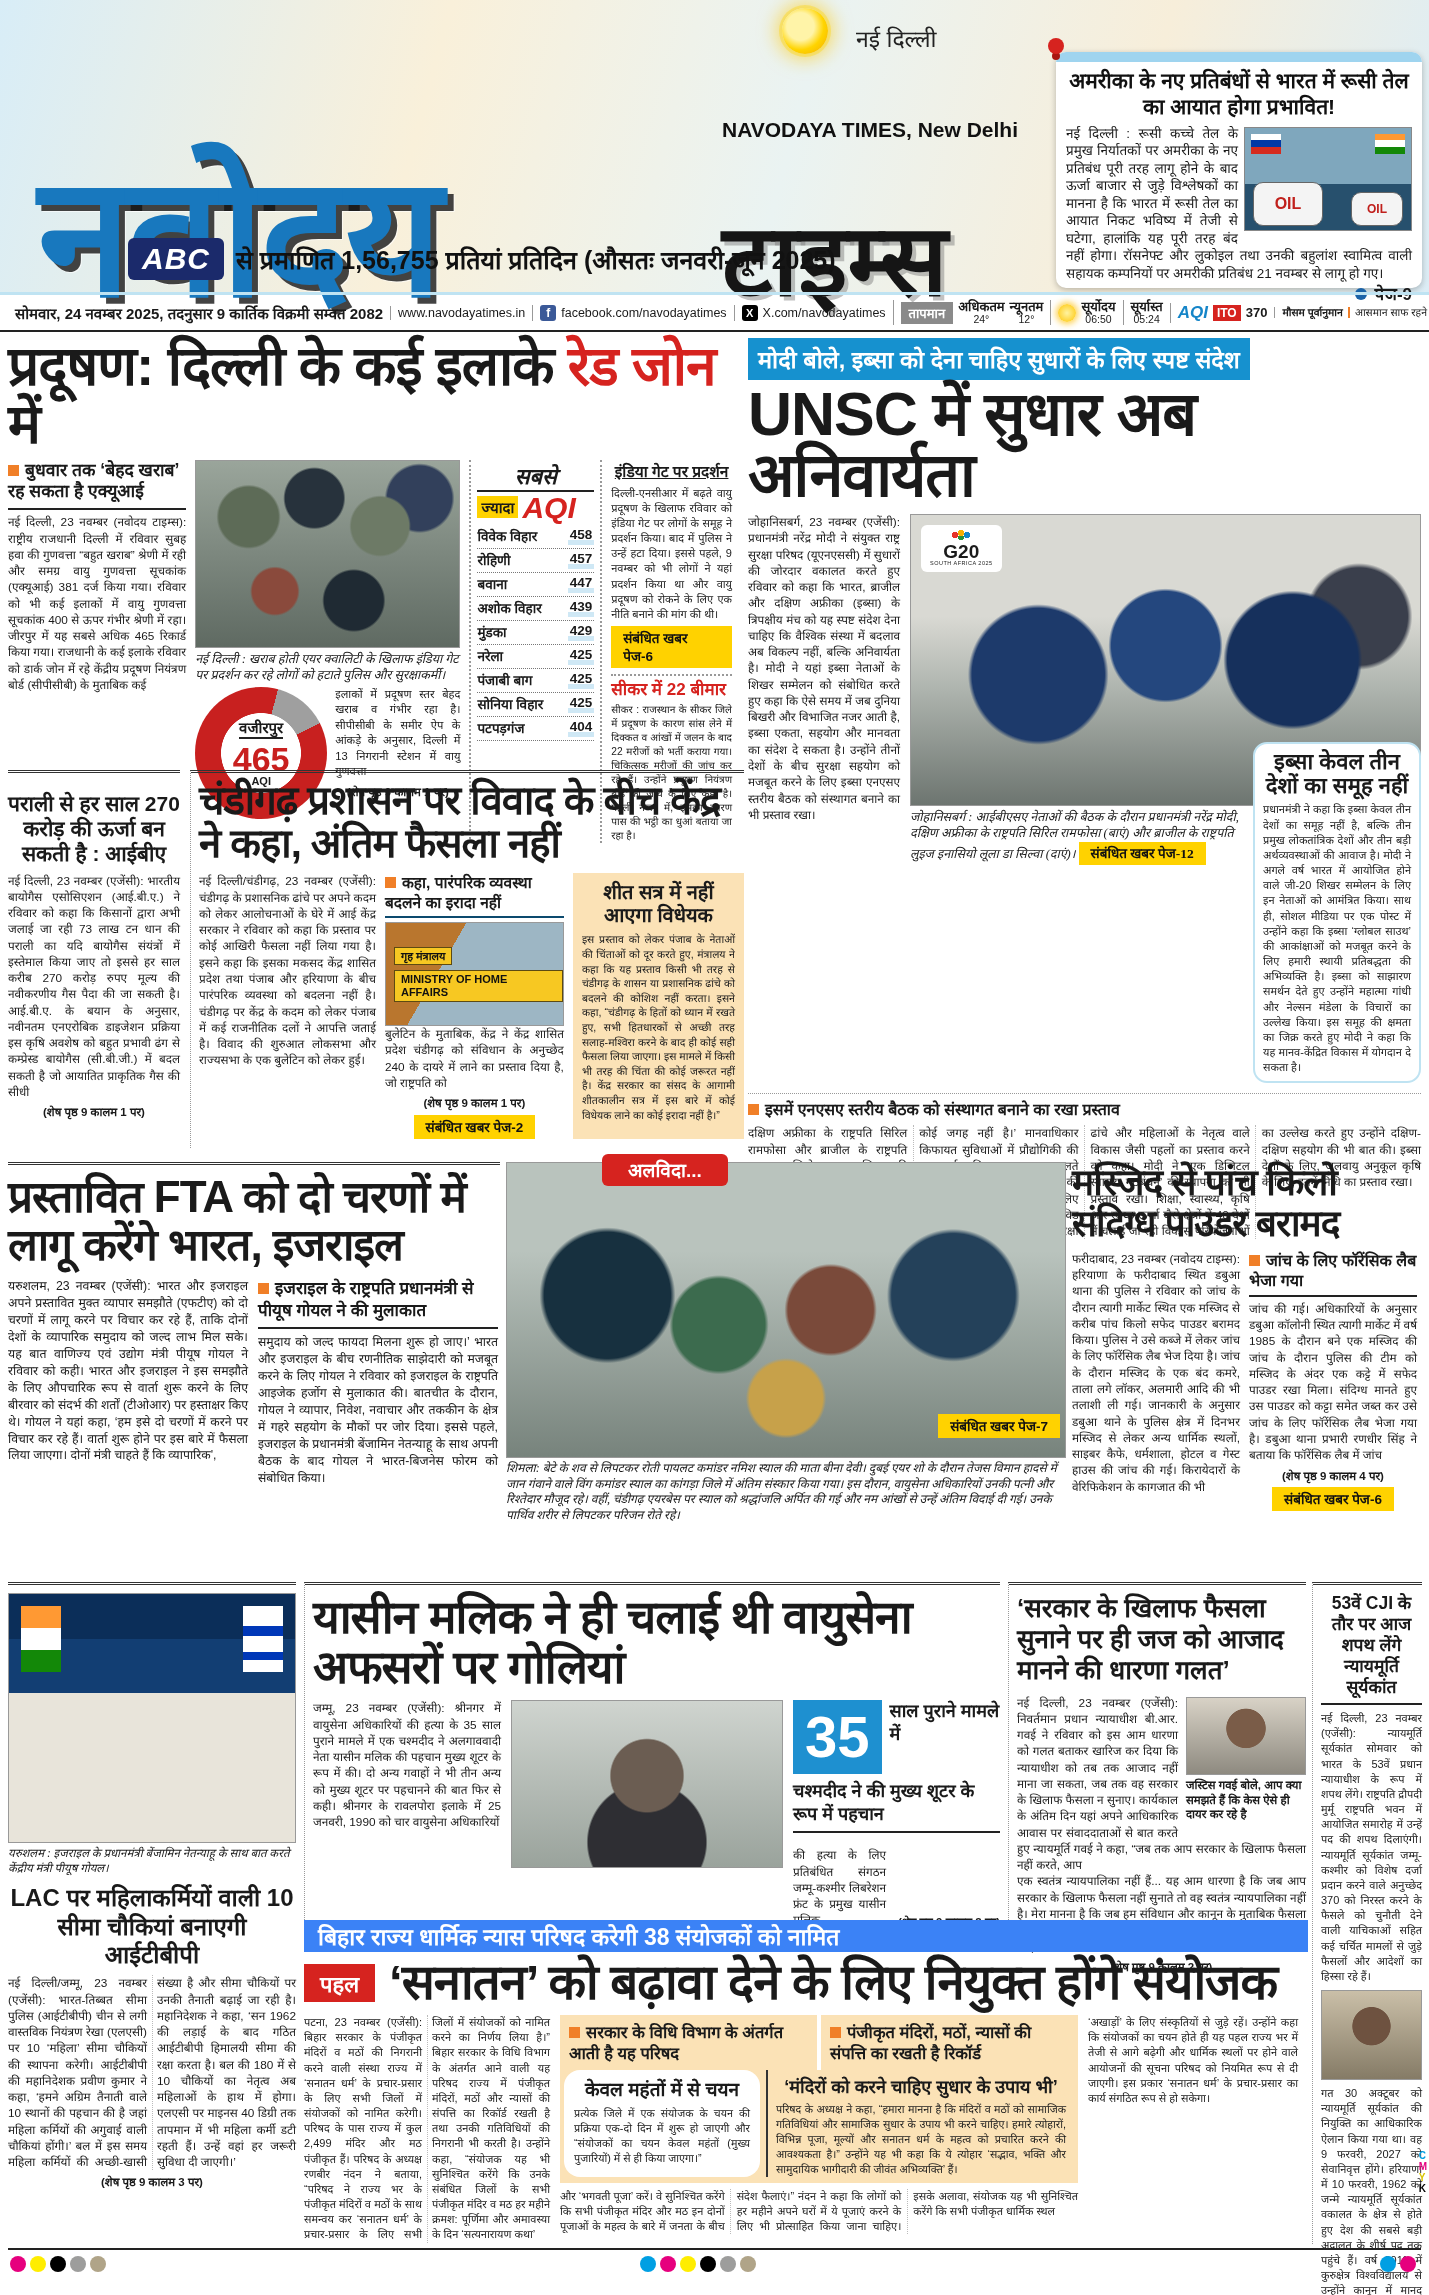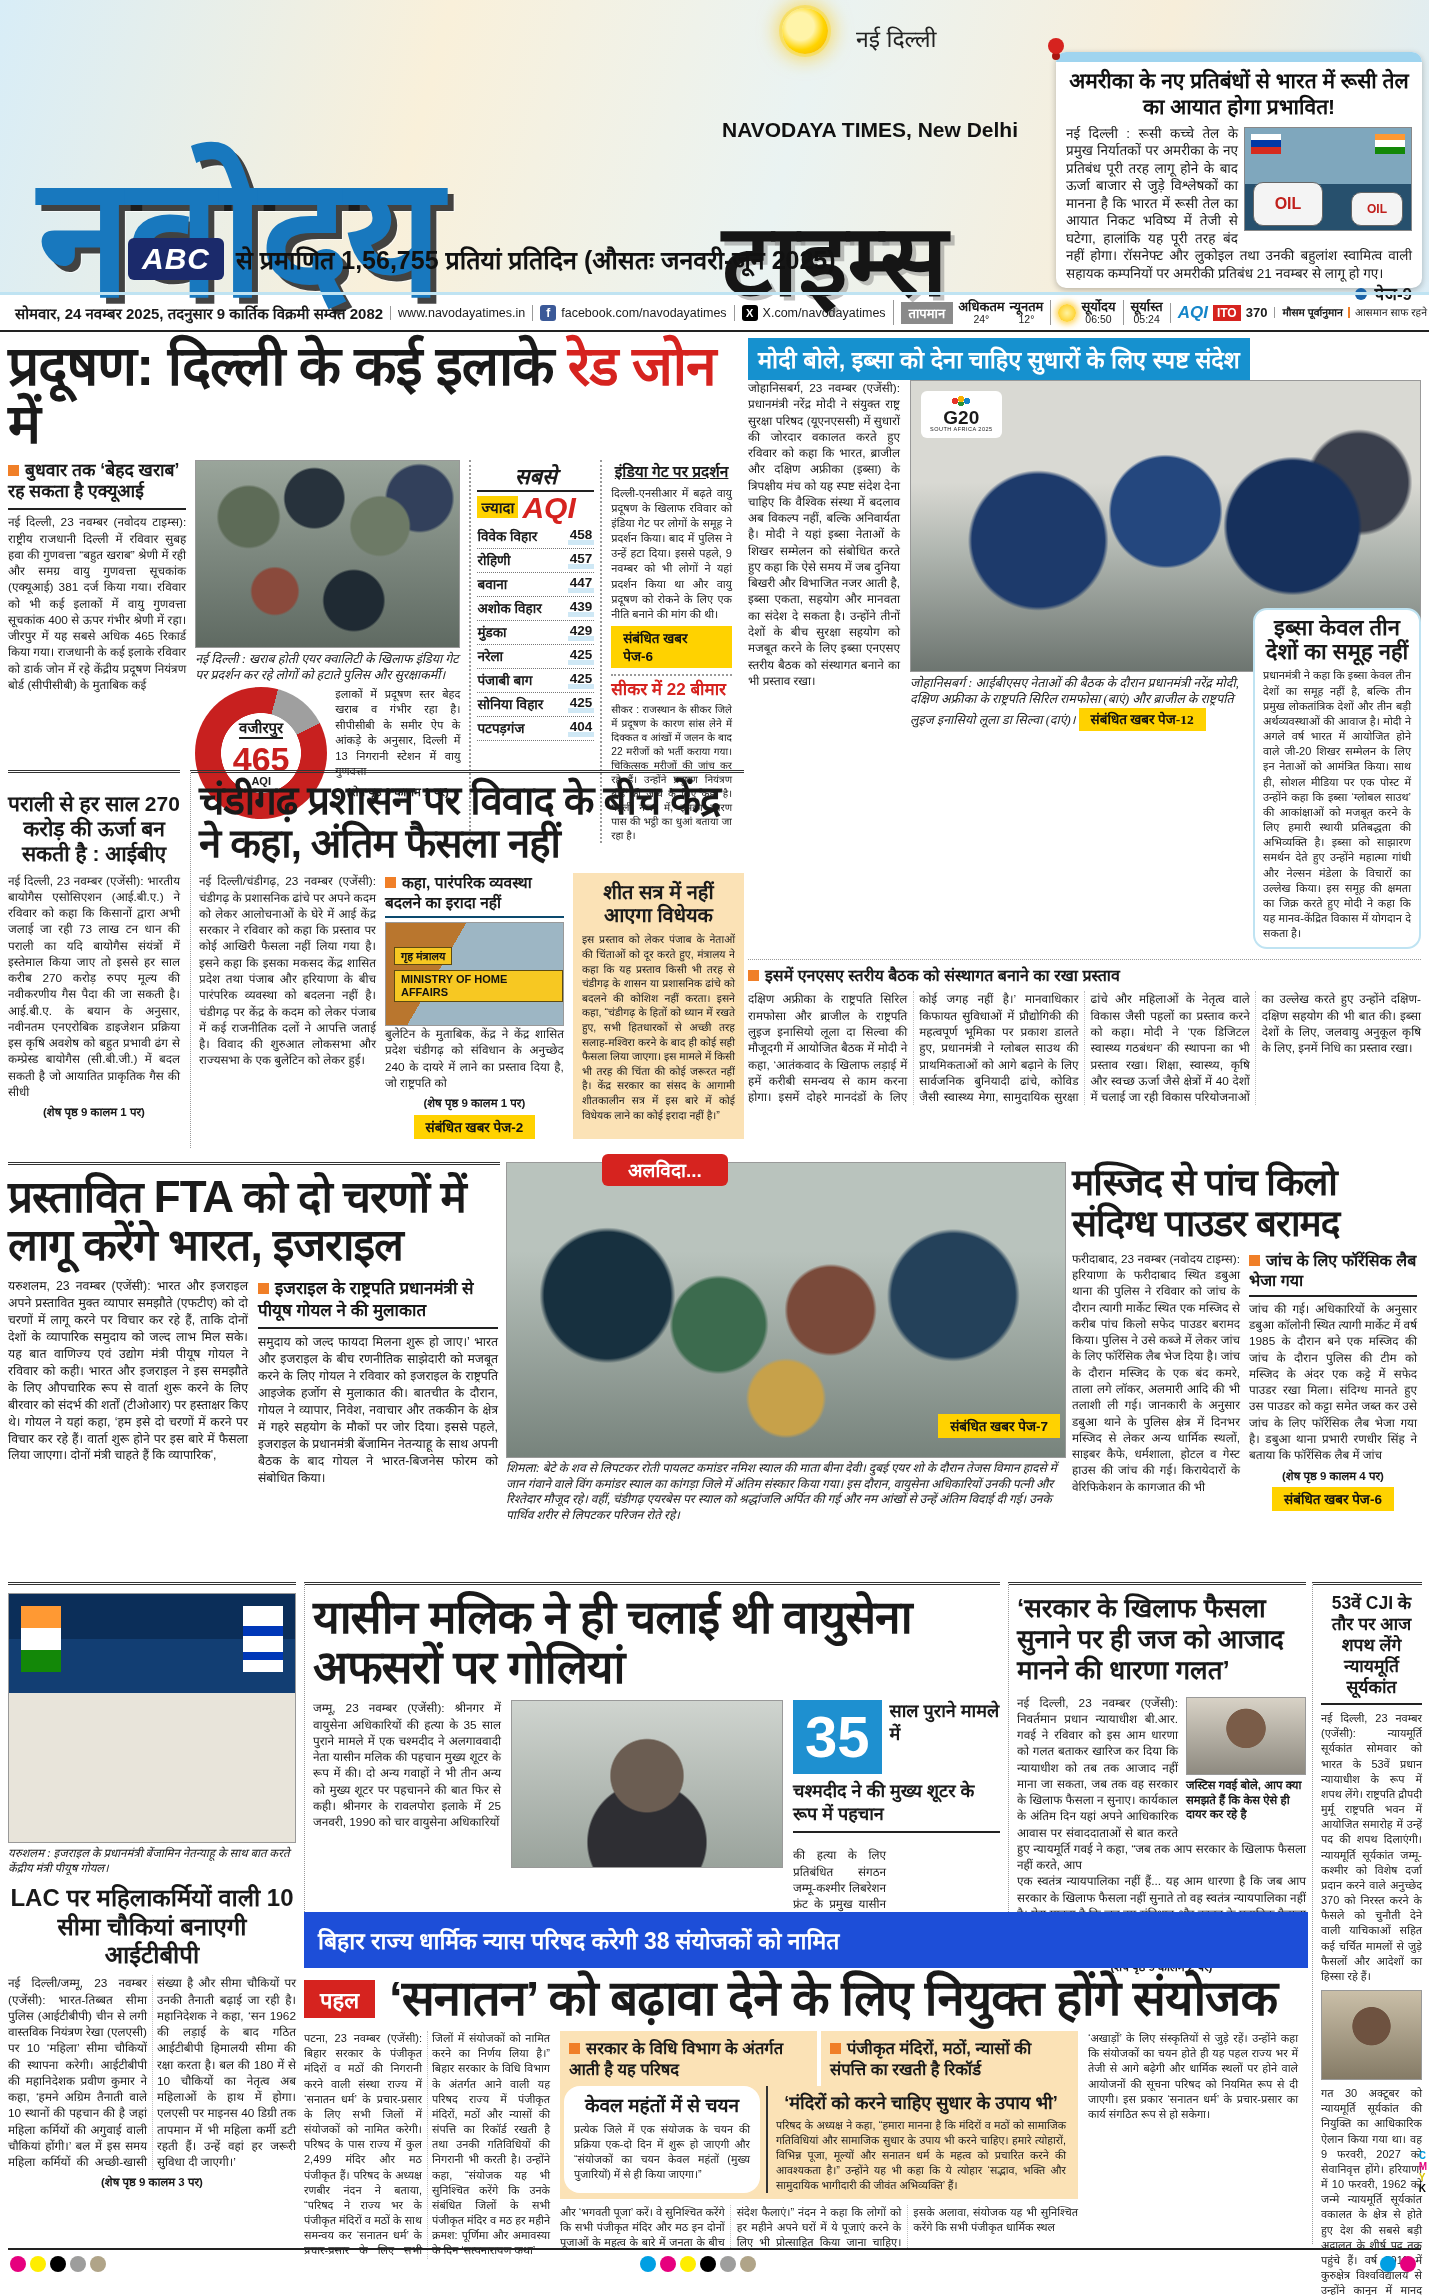--- a/index.html
+++ b/index.html
@@ -203,21 +203,21 @@
      linear-gradient(180deg,#d8d2c6,#8e8a80);}
   .judge-q{font-size:11.5px;font-weight:bold;line-height:1.3;text-align:left;margin-top:3px;}
   #cji{left:1312px;top:1582px;width:110px;height:662px;}
   #cji h3{margin:0 0 6px;font-size:17.5px;line-height:1.2;font-weight:bold;text-align:center;
     border-bottom:2px solid #222;padding-bottom:5px;}
   #cji .jtext{font-size:11px;}
   .ph-cji{height:90px;margin:6px 0;background:radial-gradient(circle at 50% 40%,#6e5240 0 26%,transparent 27%),
      linear-gradient(180deg,#cabfa8,#857b66);}
   
   #sanatan{left:304px;top:1912px;width:1004px;height:330px;}
-  .strip{background:#1d4ed8;color:#fff;font-weight:bold;font-size:23px;padding:12px 14px;}
+  .strip{background:#3b82f6;color:#fff;font-weight:bold;font-size:23px;padding:0 14px;margin-top:8px;}
   .san-hrow{display:flex;align-items:center;gap:14px;margin:6px 0 8px;}
   .tag-pahal{background:#d6231f;color:#fff;font-weight:bold;font-size:22px;padding:4px 16px;flex:none;}
   #sanatan h2{margin:0;font-size:49px;line-height:1;font-weight:bold;letter-spacing:-1px;}
   .san-cols{display:flex;gap:10px;}
   .san-c1{width:246px;}
   .san-c1 .jtext{column-count:2;column-gap:10px;column-rule:1px dotted #bbb;font-size:11px;}
   .san-mid{width:518px;}
   .san-heads{display:flex;gap:4px;}
   .san-heads .bh{flex:1;background:#fbe2b6;font-weight:bold;font-size:16.5px;line-height:1.25;padding:7px 9px;}
   .san-subboxes{display:flex;background:#fbe2b6;padding:0 4px 6px;gap:6px;}
@@ -424,20 +424,21 @@
         <div class="sikar" data-interactable="false">
           <h4 class="sikar-t" data-interactable="false">सीकर में 22 बीमार</h4>
           <p class="jtext" data-interactable="false">सीकर : राजस्थान के सीकर जिले में प्रदूषण के कारण सांस लेने में दिक्कत व आंखों में जलन के बाद 22 मरीजों को भर्ती कराया गया। चिकित्सक मरीजों की जांच कर रहे हैं। उन्होंने प्रदूषण नियंत्रण बोर्ड को जांच के लिए कहा है। पहली नजर में, इसका कारण पास की भट्ठी का धुआं बताया जा रहा है।</p>
         </div>
       </div>
     </div>
   </section>
 
   <section id="unsc" data-interactable="false">
     <div class="kicker" data-interactable="false">मोदी बोले, इब्सा को देना चाहिए सुधारों के लिए स्पष्ट संदेश</div>
+    <h2 data-interactable="false">UNSC में सुधार अब अनिवार्यता</h2>
     <div class="unsc-row">
       <div class="unsc-c1" data-interactable="false">
         <p class="jtext" data-interactable="false">जोहानिसबर्ग, 23 नवम्बर (एजेंसी): प्रधानमंत्री नरेंद्र मोदी ने संयुक्त राष्ट्र सुरक्षा परिषद (यूएनएससी) में सुधारों की जोरदार वकालत करते हुए रविवार को कहा कि भारत, ब्राजील और दक्षिण अफ्रीका (इब्सा) के त्रिपक्षीय मंच को यह स्पष्ट संदेश देना चाहिए कि वैश्विक संस्था में बदलाव अब विकल्प नहीं, बल्कि अनिवार्यता है। मोदी ने यहां इब्सा नेताओं के शिखर सम्मेलन को संबोधित करते हुए कहा कि ऐसे समय में जब दुनिया बिखरी और विभाजित नजर आती है, इब्सा एकता, सहयोग और मानवता का संदेश दे सकता है। उन्होंने तीनों देशों के बीच सुरक्षा सहयोग को मजबूत करने के लिए इब्सा एनएसए स्तरीय बैठक को संस्थागत बनाने का भी प्रस्ताव रखा।</p>
       </div>
       <div class="unsc-ph-wrap" data-interactable="false">
         <div class="photo ph-unsc" data-interactable="false">
           <div class="g20" data-interactable="false">
             <div class="flower" data-interactable="false"></div>
             <b>G20</b>
             <small>SOUTH AFRICA 2025</small>

